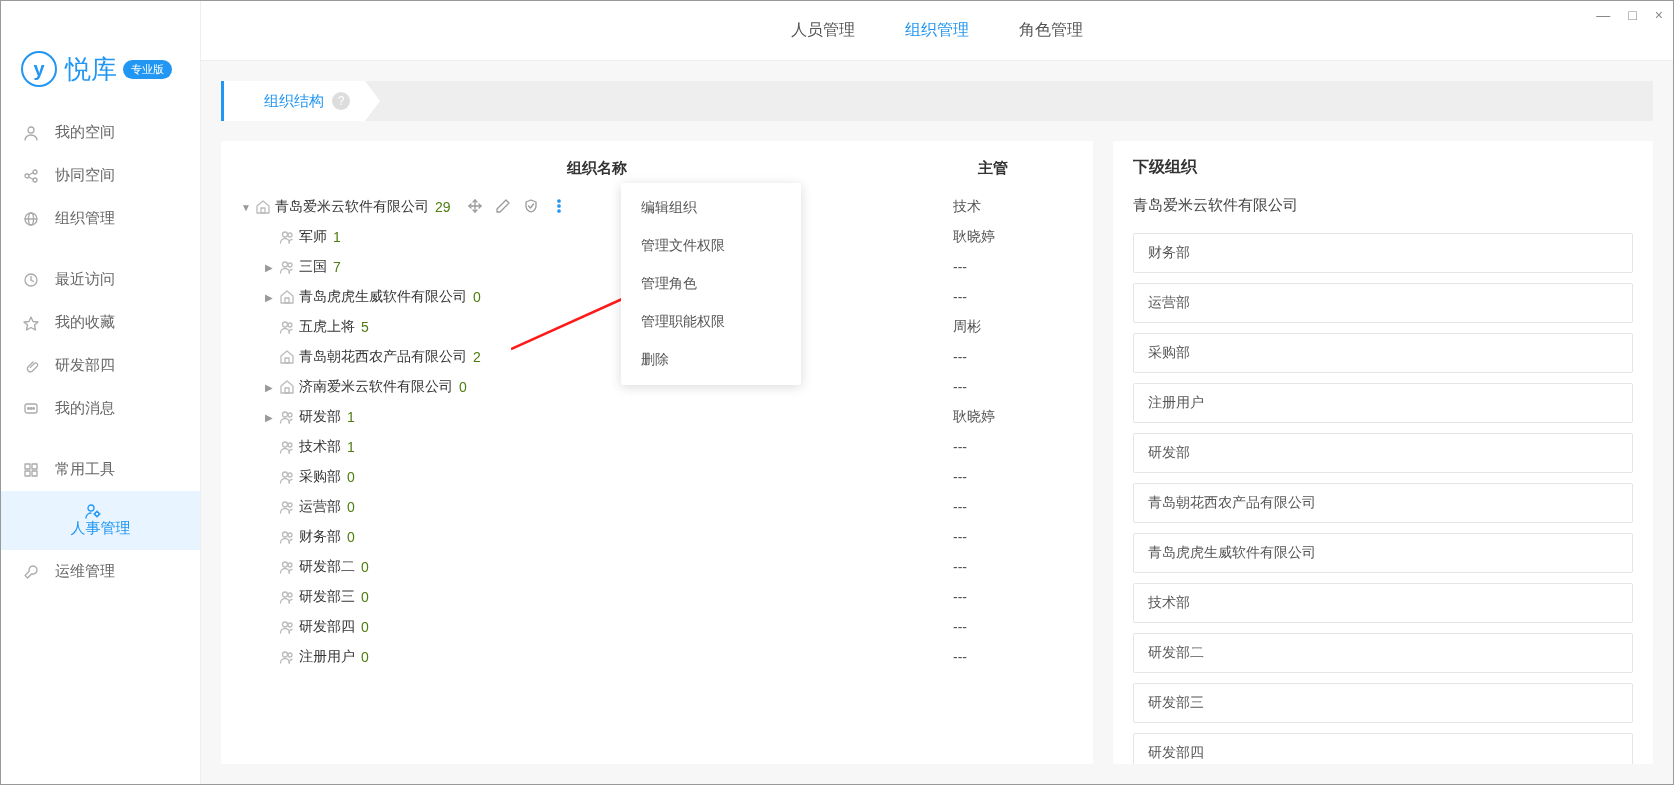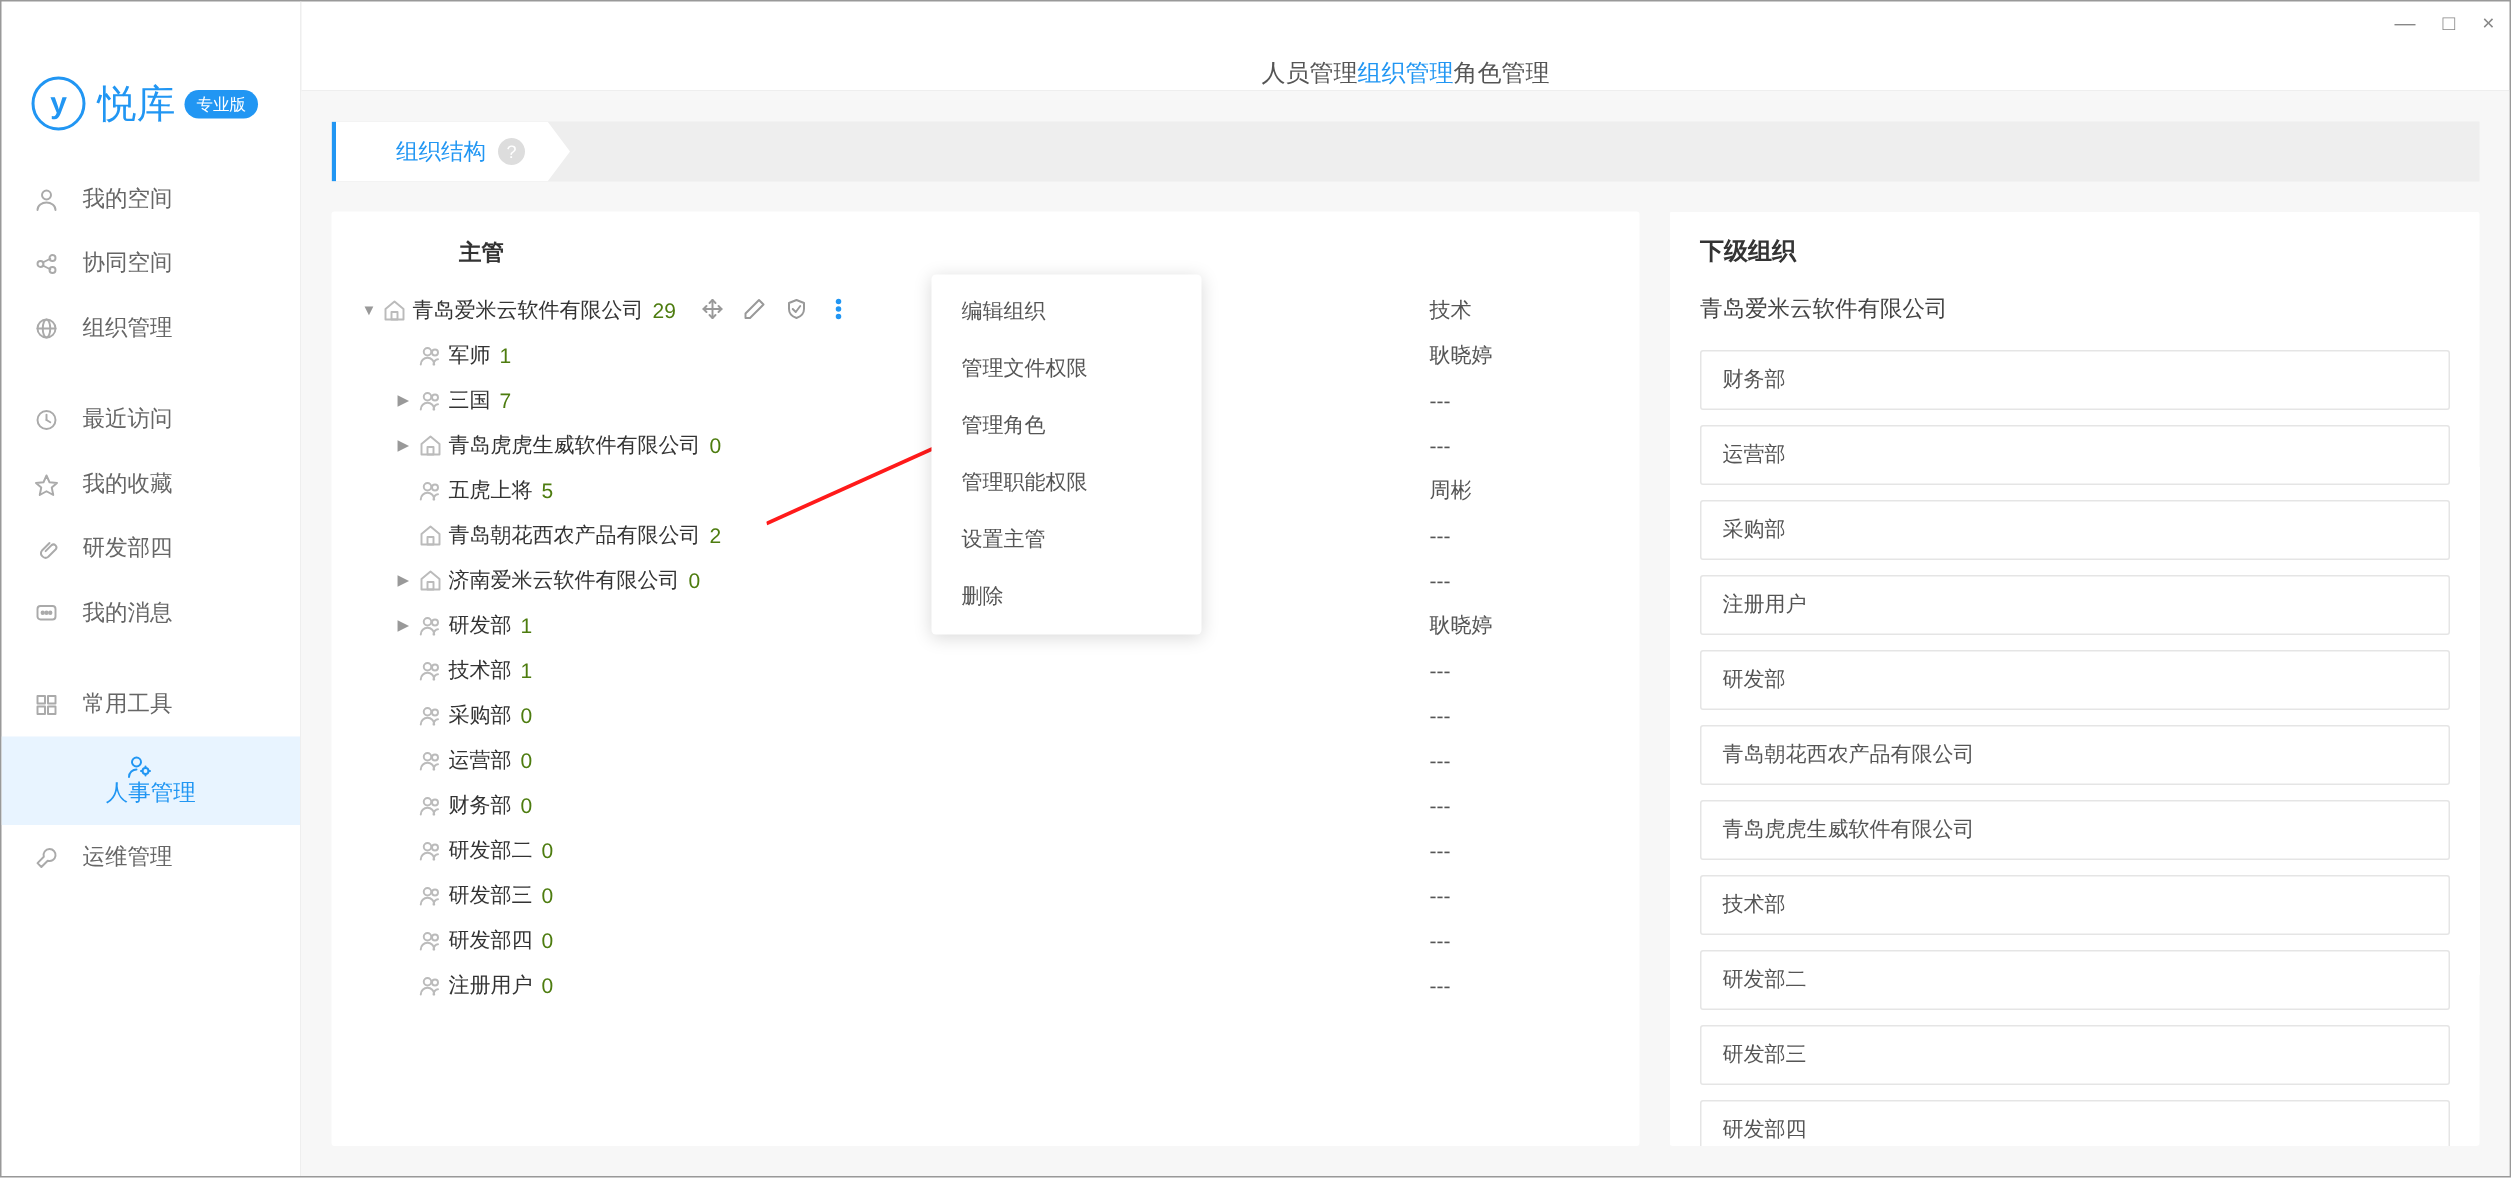--- a/index.html
+++ b/index.html
@@ -12,21 +12,21 @@
 .logo-circle { width: 36px; height: 36px; border: 2px solid #2196f3; border-radius: 50%; display: flex; align-items: center; justify-content: center; color: #2196f3; font-weight: bold; font-size: 20px; }
 .logo-text { font-size: 26px; color: #2196f3; margin-left: 8px; font-weight: 300; }
 .logo-badge { background: #2196f3; color: #fff; font-size: 11px; border-radius: 10px; padding: 2px 8px; margin-left: 6px; }
 .nav { margin-top: 60px; }
 .nav-item { display: flex; align-items: center; padding: 12px 22px; color: #666; cursor: pointer; font-size: 15px; }
 .nav-item .nav-icon { width: 20px; margin-right: 12px; color: #aaa; display: inline-flex; }
 .nav-item.active { background: #e8f4ff; color: #2196f3; flex-direction: column; }
 .nav-item.active .nav-icon { color: #2196f3; }
 .nav-sep { height: 18px; }
 .main { flex: 1; display: flex; flex-direction: column; }
-.top-tabs { height: 60px; display: flex; justify-content: center; align-items: flex-end; border-bottom: 1px solid #eee; font-size: 16px; }
+.top-tabs { height: 60px; display: flex; justify-content: center; align-items: center; gap: 50px; border-bottom: 1px solid #eee; font-size: 16px; }
 .top-tab { color: #555; cursor: pointer; }
 .top-tab.active { color: #2196f3; }
 .content { flex: 1; padding: 20px; background: #f7f7f7; display: flex; gap: 20px; overflow: hidden; position: relative; }
 .breadcrumb-bar { position: absolute; top: 20px; left: 20px; right: 20px; height: 40px; background: #eee; display: flex; align-items: flex-start; }
 .breadcrumb-tab { background: #fff; height: 40px; padding: 0 30px 0 40px; display: flex; align-items: center; color: #2196f3; font-size: 15px; font-weight: 500; position: relative; border-left: 3px solid #2196f3; clip-path: polygon(0 0, calc(100% - 15px) 0, 100% 50%, calc(100% - 15px) 100%, 0 100%); }
 .breadcrumb-tab .help-icon { margin-left: 8px; width: 18px; height: 18px; border-radius: 50%; background: #ddd; color: #fff; display: inline-flex; align-items: center; justify-content: center; font-size: 12px; }
 .panel { background: #fff; border-radius: 2px; margin-top: 60px; overflow: auto; }
 .left-panel { flex: 1; padding: 10px 0; position: relative; }
 .right-panel { width: 540px; padding: 16px 20px; }
 .tree-header { display: flex; font-weight: bold; font-size: 15px; padding: 8px 40px 14px 40px; }
@@ -187,20 +187,21 @@
 
       <div class="breadcrumb-bar">
         <div class="breadcrumb-tab">
           <span>组织结构</span>
           <span class="help-icon">?</span>
         </div>
       </div>
 
       <div class="panel left-panel">
         <div class="tree-header">
+          <div class="col-name">组织名称</div>
           <div class="col-mgr">主管</div>
         </div>
         <div class="tree" id="tree">
             <div class="tree-row">
               <div class="tree-label indent-0">
                 <span class="expander">▼</span>
                 <span class="node-icon">
                   <svg class="icon" viewBox="0 0 16 16" fill="none" stroke="currentColor" stroke-width="1.3" stroke-linecap="round" stroke-linejoin="round">
                     <path d="M2 7l6-5 6 5v7H2z"></path>
                     <rect x="6" y="9" width="4" height="5"></rect>
@@ -467,21 +468,20 @@
               </div>
               <div class="tree-mgr">---</div>
             </div>
           </div>
 
         <div class="context-menu" id="context-menu" style="left:400px; top:42px;">
             <div class="context-menu-item">编辑组织</div>
             <div class="context-menu-item">管理文件权限</div>
             <div class="context-menu-item">管理角色</div>
             <div class="context-menu-item">管理职能权限</div>
-            <div class="context-menu-item">设置主管</div>
             <div class="context-menu-item">删除</div>
           </div>
 
         <svg class="arrow-svg" style="left:290px; top:140px;" width="150" height="70">
           <defs>
               <marker id="ah" markerWidth="10" markerHeight="8" refX="9" refY="4" orient="auto">
                 <polygon points="0 0, 10 4, 0 8" fill="#ff1a1a"></polygon>
               </marker>
             </defs>
           <line x1="0" y1="68" x2="140" y2="5" stroke="#ff1a1a" stroke-width="2.5" marker-end="url(#ah)"></line>

